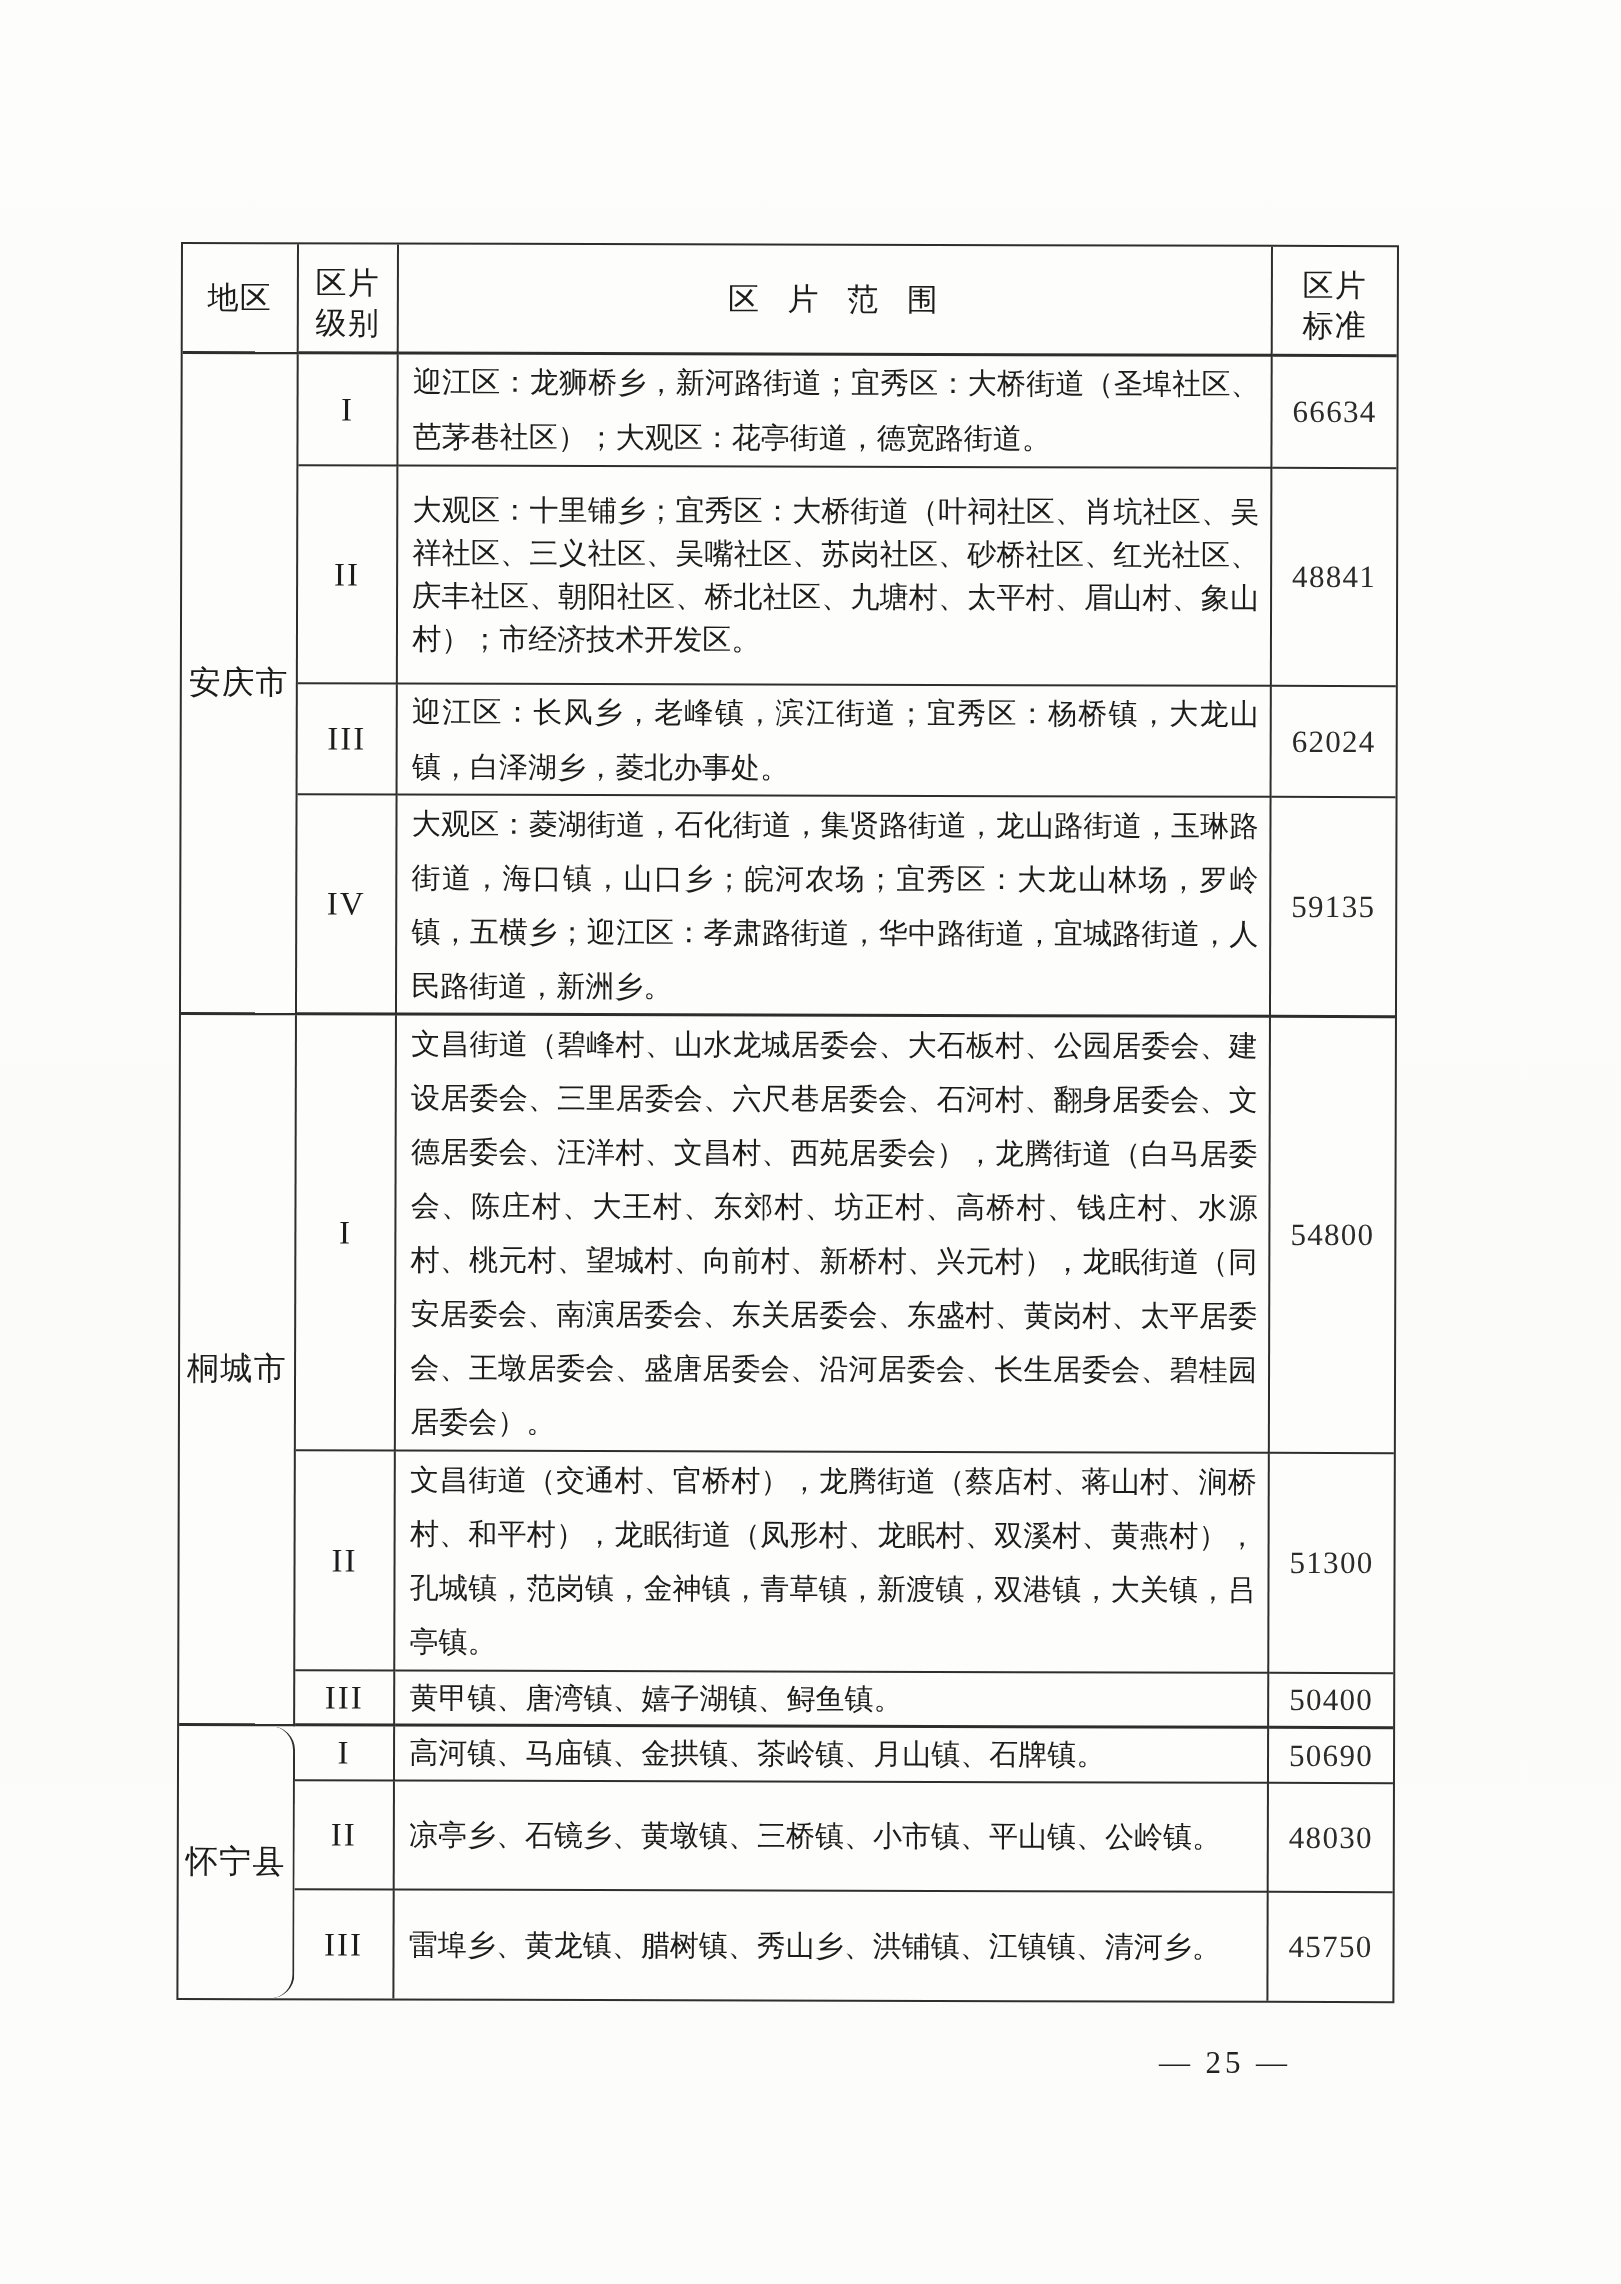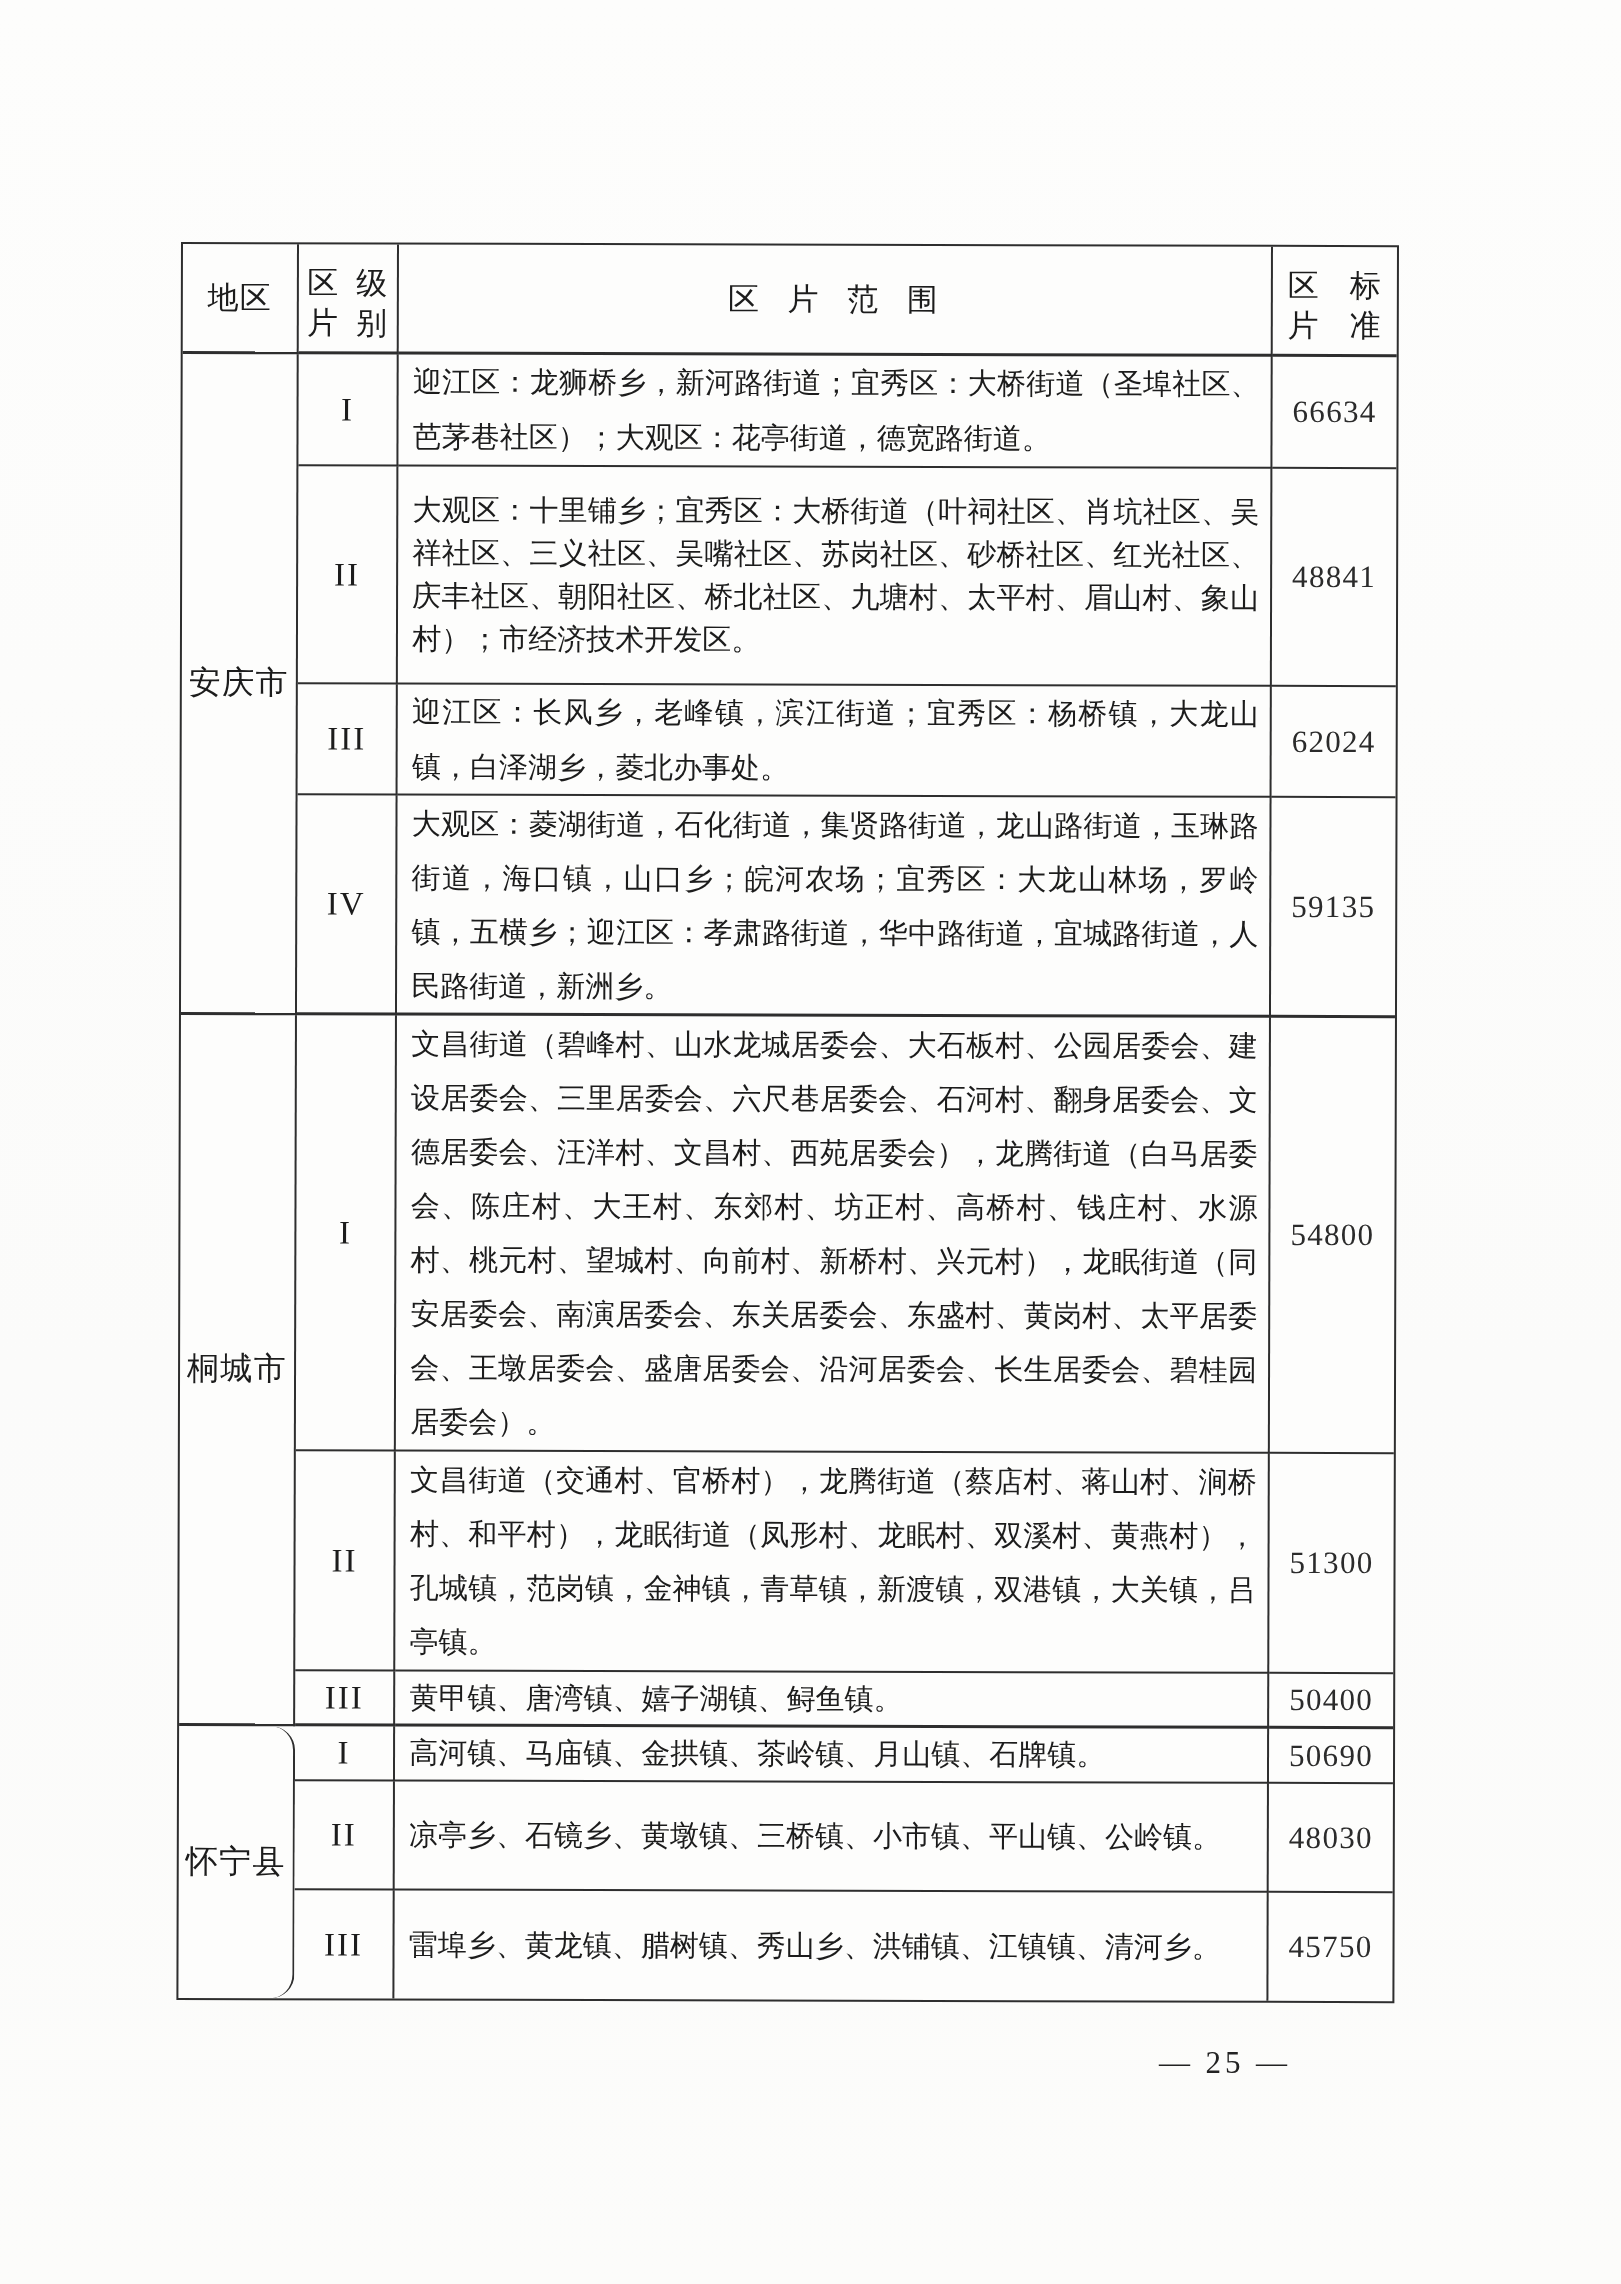--- a/index.html
+++ b/index.html
@@ -29,21 +29,21 @@
     border-bottom:2px solid #2e2e2e;
     display:flex;align-items:center;justify-content:center;
     overflow:hidden;
     background:transparent;
   }
   .cell.last-col{border-right:none;}
   .cell.last-row{border-bottom:none;}
   .cell.thick-bottom{border-bottom-width:3.3px;}
 
   .hdr{font-size:31px;line-height:40px;text-align:center;letter-spacing:1.3px;}
-  .hdr .stack{display:flex;align-items:center;margin-top:11px;}
+  .hdr .stack{display:flex;flex-direction:column;align-items:center;margin-top:11px;}
   .hdr-scope{word-spacing:13px;letter-spacing:3.9px;}
 
   .region-cell{font-size:32px;letter-spacing:1.3px;white-space:nowrap;}
   .level-cell{font-size:33px;letter-spacing:2px;}
   .standard-cell{font-size:31px;letter-spacing:1.3px;color:#2b2b2b;}
 
   .scope-cell{justify-content:flex-start;padding:0 11px 0 14.3px;}
   .scope-cell .txt{
     width:100%;
     font-size:29px;

